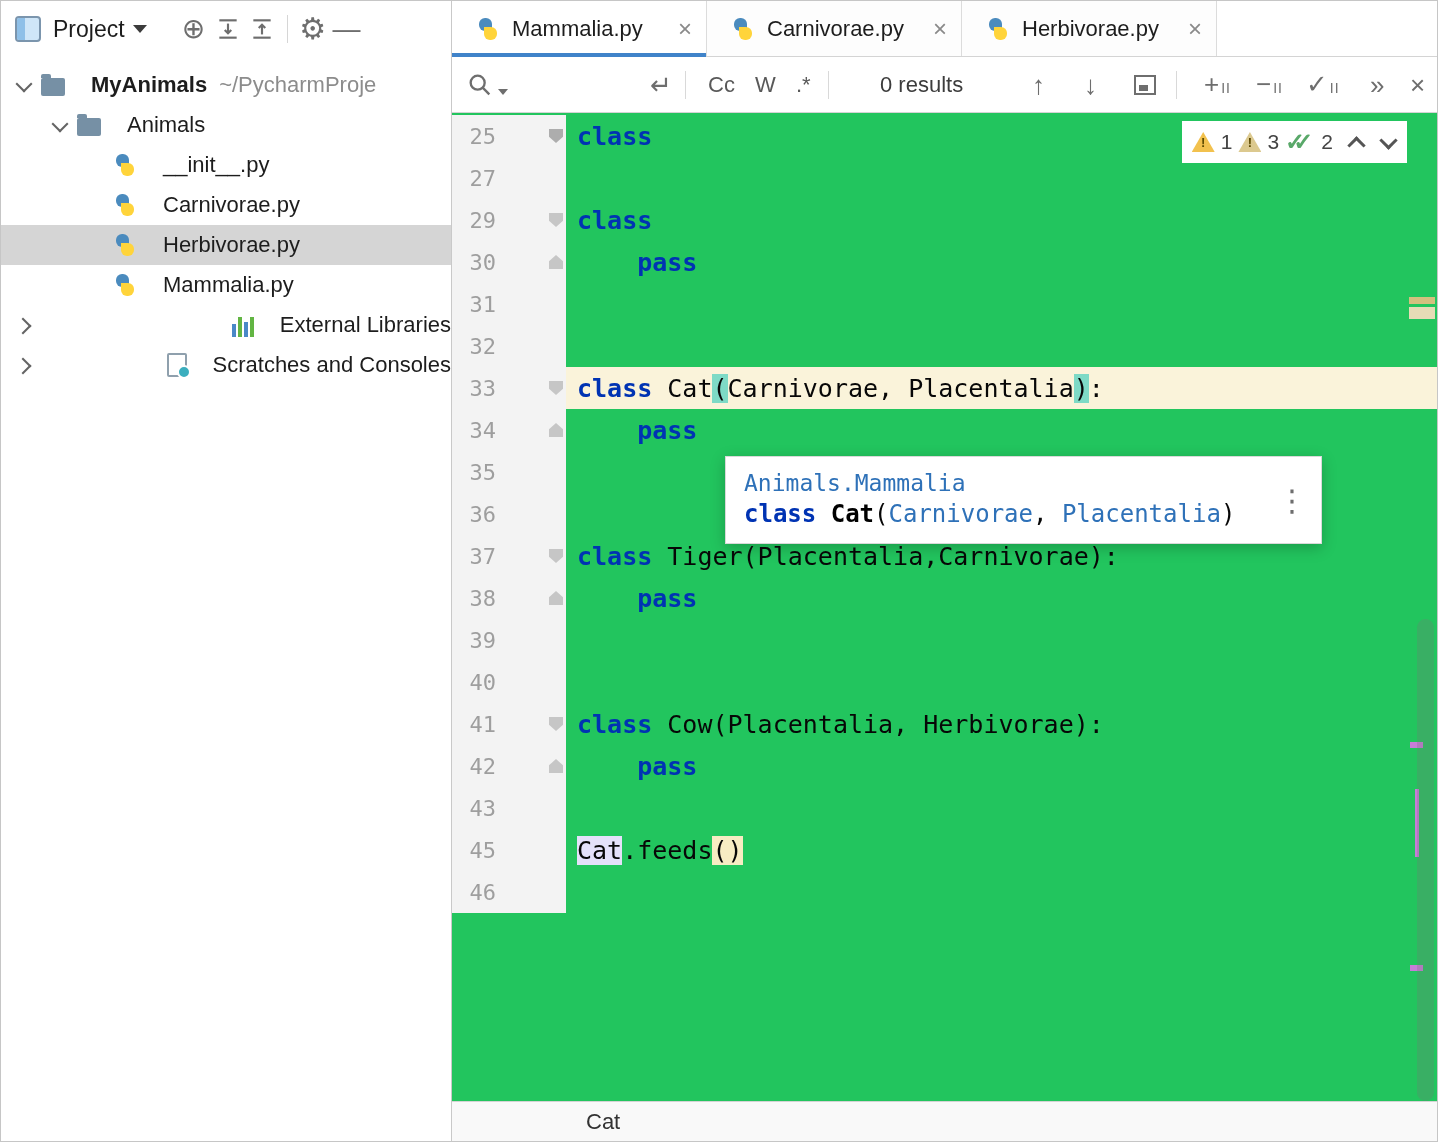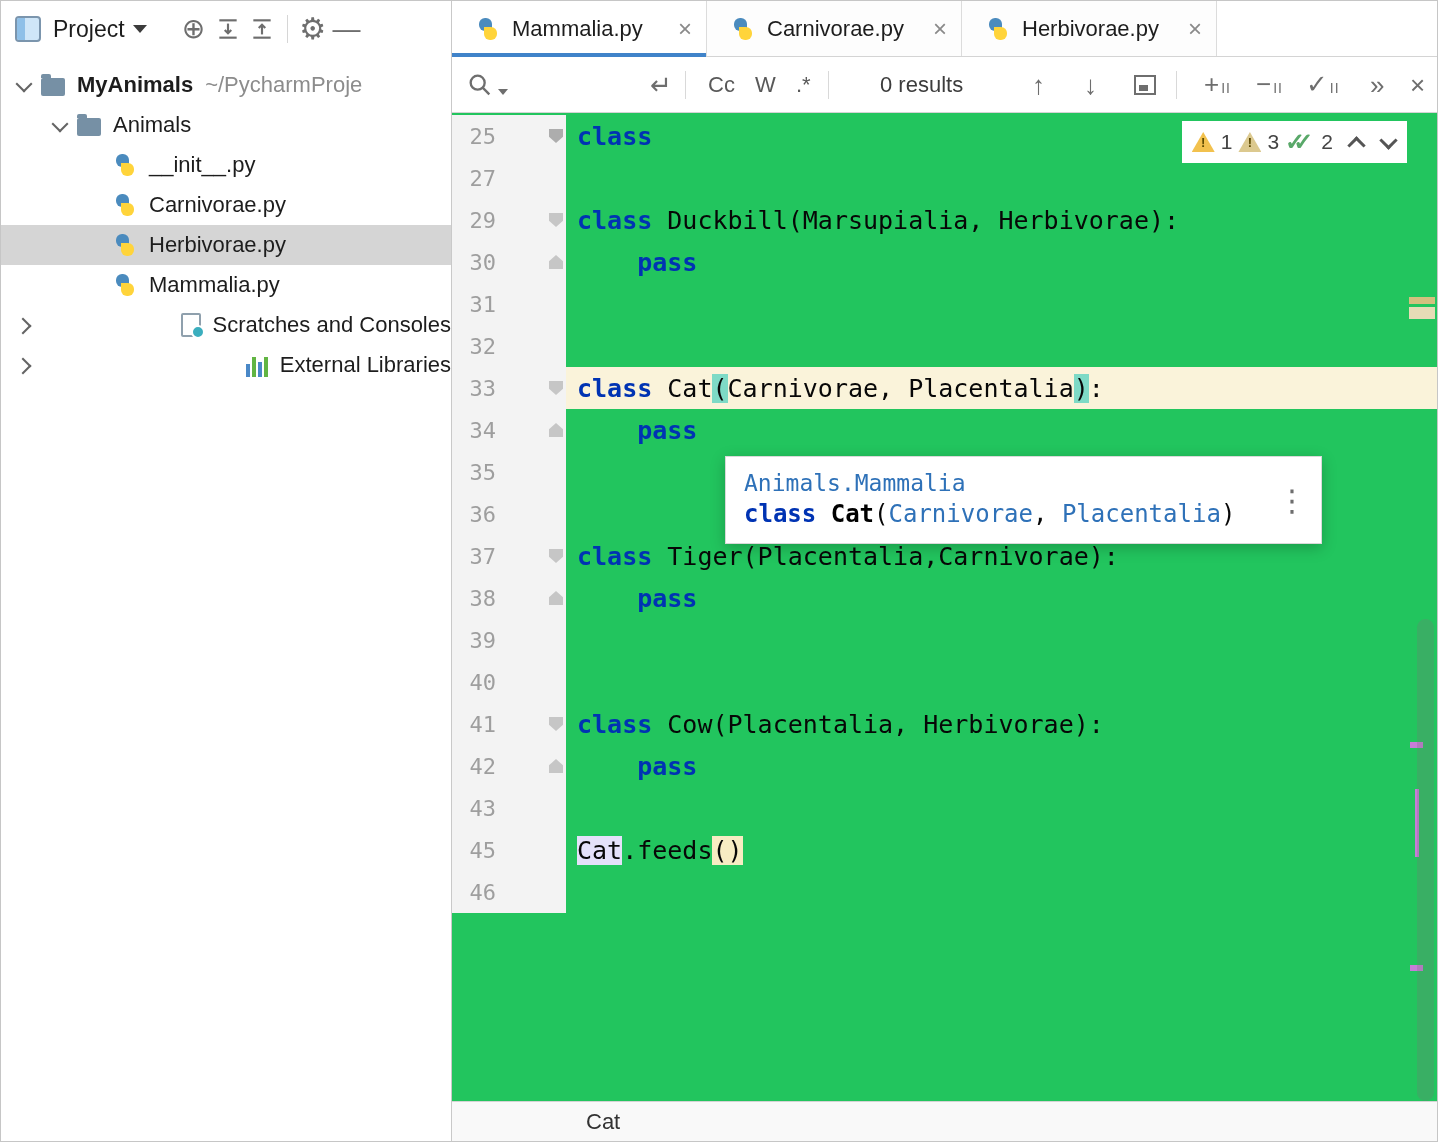--- a/index.html
+++ b/index.html
@@ -30,21 +30,21 @@
   .python-icon .py-b{position:absolute;left:3px;top:1px;width:13px;height:13px;background:#4b8bbe;border-radius:6px 6px 0 6px}
   .python-icon .py-y{position:absolute;right:3px;bottom:1px;width:13px;height:13px;background:#ffd43b;border-radius:0 6px 6px 6px}
   .library-icon{align-items:flex-end;height:22px;gap:2px;margin-top:2px}
   .library-icon i{display:block;width:4px;background:#4a88c7}
   .library-icon i:nth-child(1){height:13px}
   .library-icon i:nth-child(2){height:20px;background:#62b543}
   .library-icon i:nth-child(3){height:15px}
   .library-icon i:nth-child(4){height:20px;background:#62b543}
   .scratch-icon{width:20px;height:24px;border:2px solid #8fa0ad;border-radius:2px;background:#fff;position:relative}
   .scratch-icon .sc-clock{position:absolute;right:-6px;bottom:-4px;width:14px;height:14px;border-radius:50%;background:#3baebe;border:2px solid #fff}
-  .tree-label{margin-left:12px}
+  .tree-label{margin-left:26px}
   .bold{font-weight:bold}
   .tree-hint{margin-left:12px;color:#8c8c8c}
 
   
   .right{flex:1;display:flex;flex-direction:column;position:relative;min-width:0}
 
   .tabbar{height:56px;flex:none;display:flex;border-bottom:1px solid #d4d4d4;background:#fff}
   .tab{width:255px;display:flex;align-items:center;gap:12px;padding:0 14px 0 22px;border-right:1px solid #dcdcdc;position:relative;font-size:22px;background:#fdfdfd;cursor:default}
   .tab.active{background:#fff}
   .tab.active::after{content:"";position:absolute;left:0;right:0;bottom:-1px;height:4px;background:#4083c9}
@@ -192,35 +192,35 @@
           <span class="chev"></span>
           <span class="icon python-icon">
             <span class="py-b"></span>
             <span class="py-y"></span>
           </span>
           <span class="tree-label">Mammalia.py</span>
         </div>
         <div class="tree-row">
           <span style="width:8px;flex:none"></span>
           <span class="chev right"></span>
-          <span class="icon scratch-icon">
-            <span class="sc-clock"></span>
-          </span>
-          <span class="tree-label">Scratches and Consoles</span>
-        </div>
-        <div class="tree-row">
-          <span style="width:8px;flex:none"></span>
-          <span class="chev right"></span>
           <span class="icon library-icon">
             <i></i>
             <i></i>
             <i></i>
             <i></i>
           </span>
           <span class="tree-label">External Libraries</span>
+        </div>
+        <div class="tree-row">
+          <span style="width:8px;flex:none"></span>
+          <span class="chev right"></span>
+          <span class="icon scratch-icon">
+            <span class="sc-clock"></span>
+          </span>
+          <span class="tree-label">Scratches and Consoles</span>
         </div>
       </div>
   </div>
 
   <div class="right">
 
     <div class="tabbar">
         <div class="tab active">
           <span class="icon python-icon">
             <span class="py-b"></span>
@@ -291,21 +291,21 @@
         </span>
       <span class="fb-item" style="left:958px">
           <span class="fb-glyph">×</span>
         </span>
     </div>
 
     <div class="editor">
       <div class="lines">
           <div class="code-line"><span class="gutter"><span class="lnum">25</span><span class="fold collapsed"></span></span><span class="ltext"><span class="tk-kw">class</span></span></div>
           <div class="code-line"><span class="gutter"><span class="lnum">27</span></span><span class="ltext"></span></div>
-          <div class="code-line"><span class="gutter"><span class="lnum">29</span><span class="fold start"></span></span><span class="ltext"><span class="tk-kw">class</span><span class="tk-pl"> Duckbill(Marsupialia, Herbivorae):</span></span></div>
+          <div class="code-line"><span class="gutter"><span class="lnum">29</span><span class="fold start"></span></span><span class="ltext"><span class="tk-kw">class</span></span></div>
           <div class="code-line"><span class="gutter"><span class="lnum">30</span><span class="fold end"></span></span><span class="ltext"><span class="tk-pl">    </span><span class="tk-kw">pass</span></span></div>
           <div class="code-line"><span class="gutter"><span class="lnum">31</span></span><span class="ltext"></span></div>
           <div class="code-line"><span class="gutter"><span class="lnum">32</span></span><span class="ltext"></span></div>
           <div class="code-line current"><span class="gutter"><span class="lnum">33</span><span class="fold start"></span></span><span class="ltext"><span class="tk-kw">class</span><span class="tk-pl"> Cat</span><span class="tk-paren">(</span><span class="tk-pl">Carnivorae, Placentalia</span><span class="tk-paren">)</span><span class="tk-pl">:</span></span></div>
           <div class="code-line"><span class="gutter"><span class="lnum">34</span><span class="fold end"></span></span><span class="ltext"><span class="tk-pl">    </span><span class="tk-kw">pass</span></span></div>
           <div class="code-line"><span class="gutter"><span class="lnum">35</span></span><span class="ltext"></span></div>
           <div class="code-line"><span class="gutter"><span class="lnum">36</span></span><span class="ltext"></span></div>
           <div class="code-line"><span class="gutter"><span class="lnum">37</span><span class="fold start"></span></span><span class="ltext"><span class="tk-kw">class</span><span class="tk-pl"> Tiger(Placentalia,Carnivorae):</span></span></div>
           <div class="code-line"><span class="gutter"><span class="lnum">38</span><span class="fold end"></span></span><span class="ltext"><span class="tk-pl">    </span><span class="tk-kw">pass</span></span></div>
           <div class="code-line"><span class="gutter"><span class="lnum">39</span></span><span class="ltext"></span></div>

